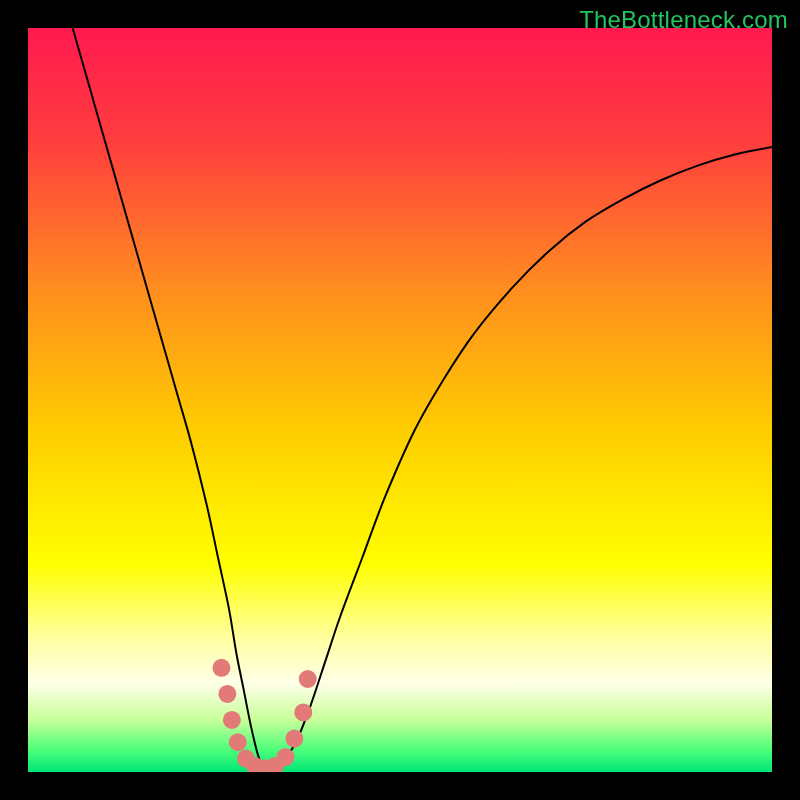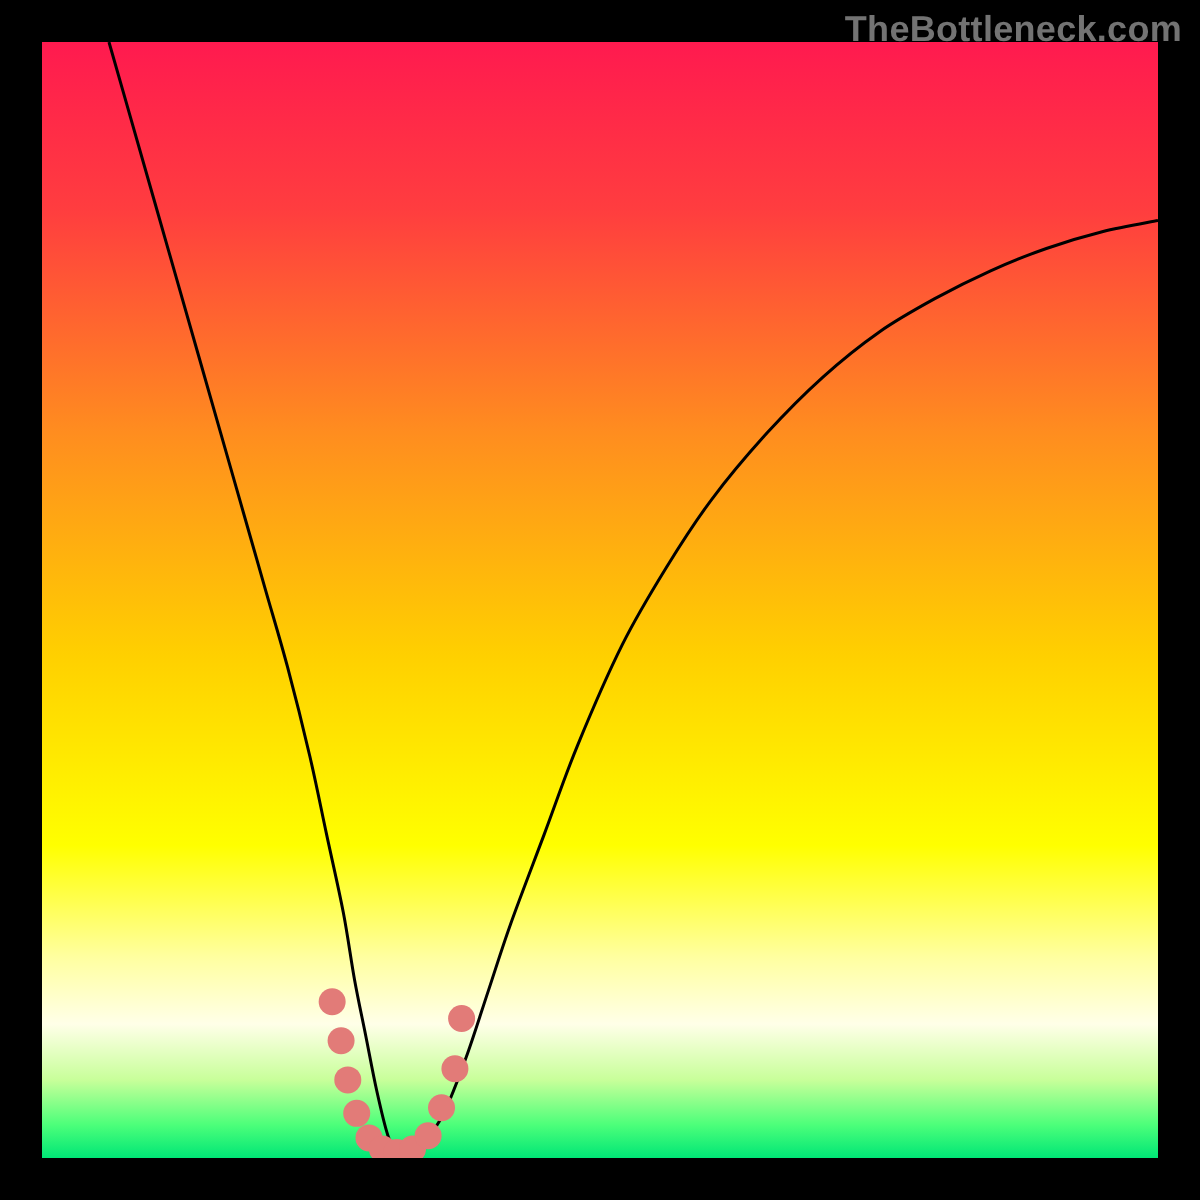--- a/index.html
+++ b/index.html
@@ -24,22 +24,22 @@
     top: 28px;
     width: 744px;
     height: 744px;
   }
   .watermark {
     position: absolute;
     top: 6px;
     right: 12px;
     font-family: Arial, Helvetica, sans-serif;
     font-size: 24px;
-    font-weight: 700;
-    color: #737373;
+    font-weight: 400;
+    color: #22c55e;
     letter-spacing: 0.2px;
   }
   svg.bg {
     position: absolute;
     left: 0;
     top: 0;
     width: 744px;
     height: 744px;
   }
   svg.overlay {

